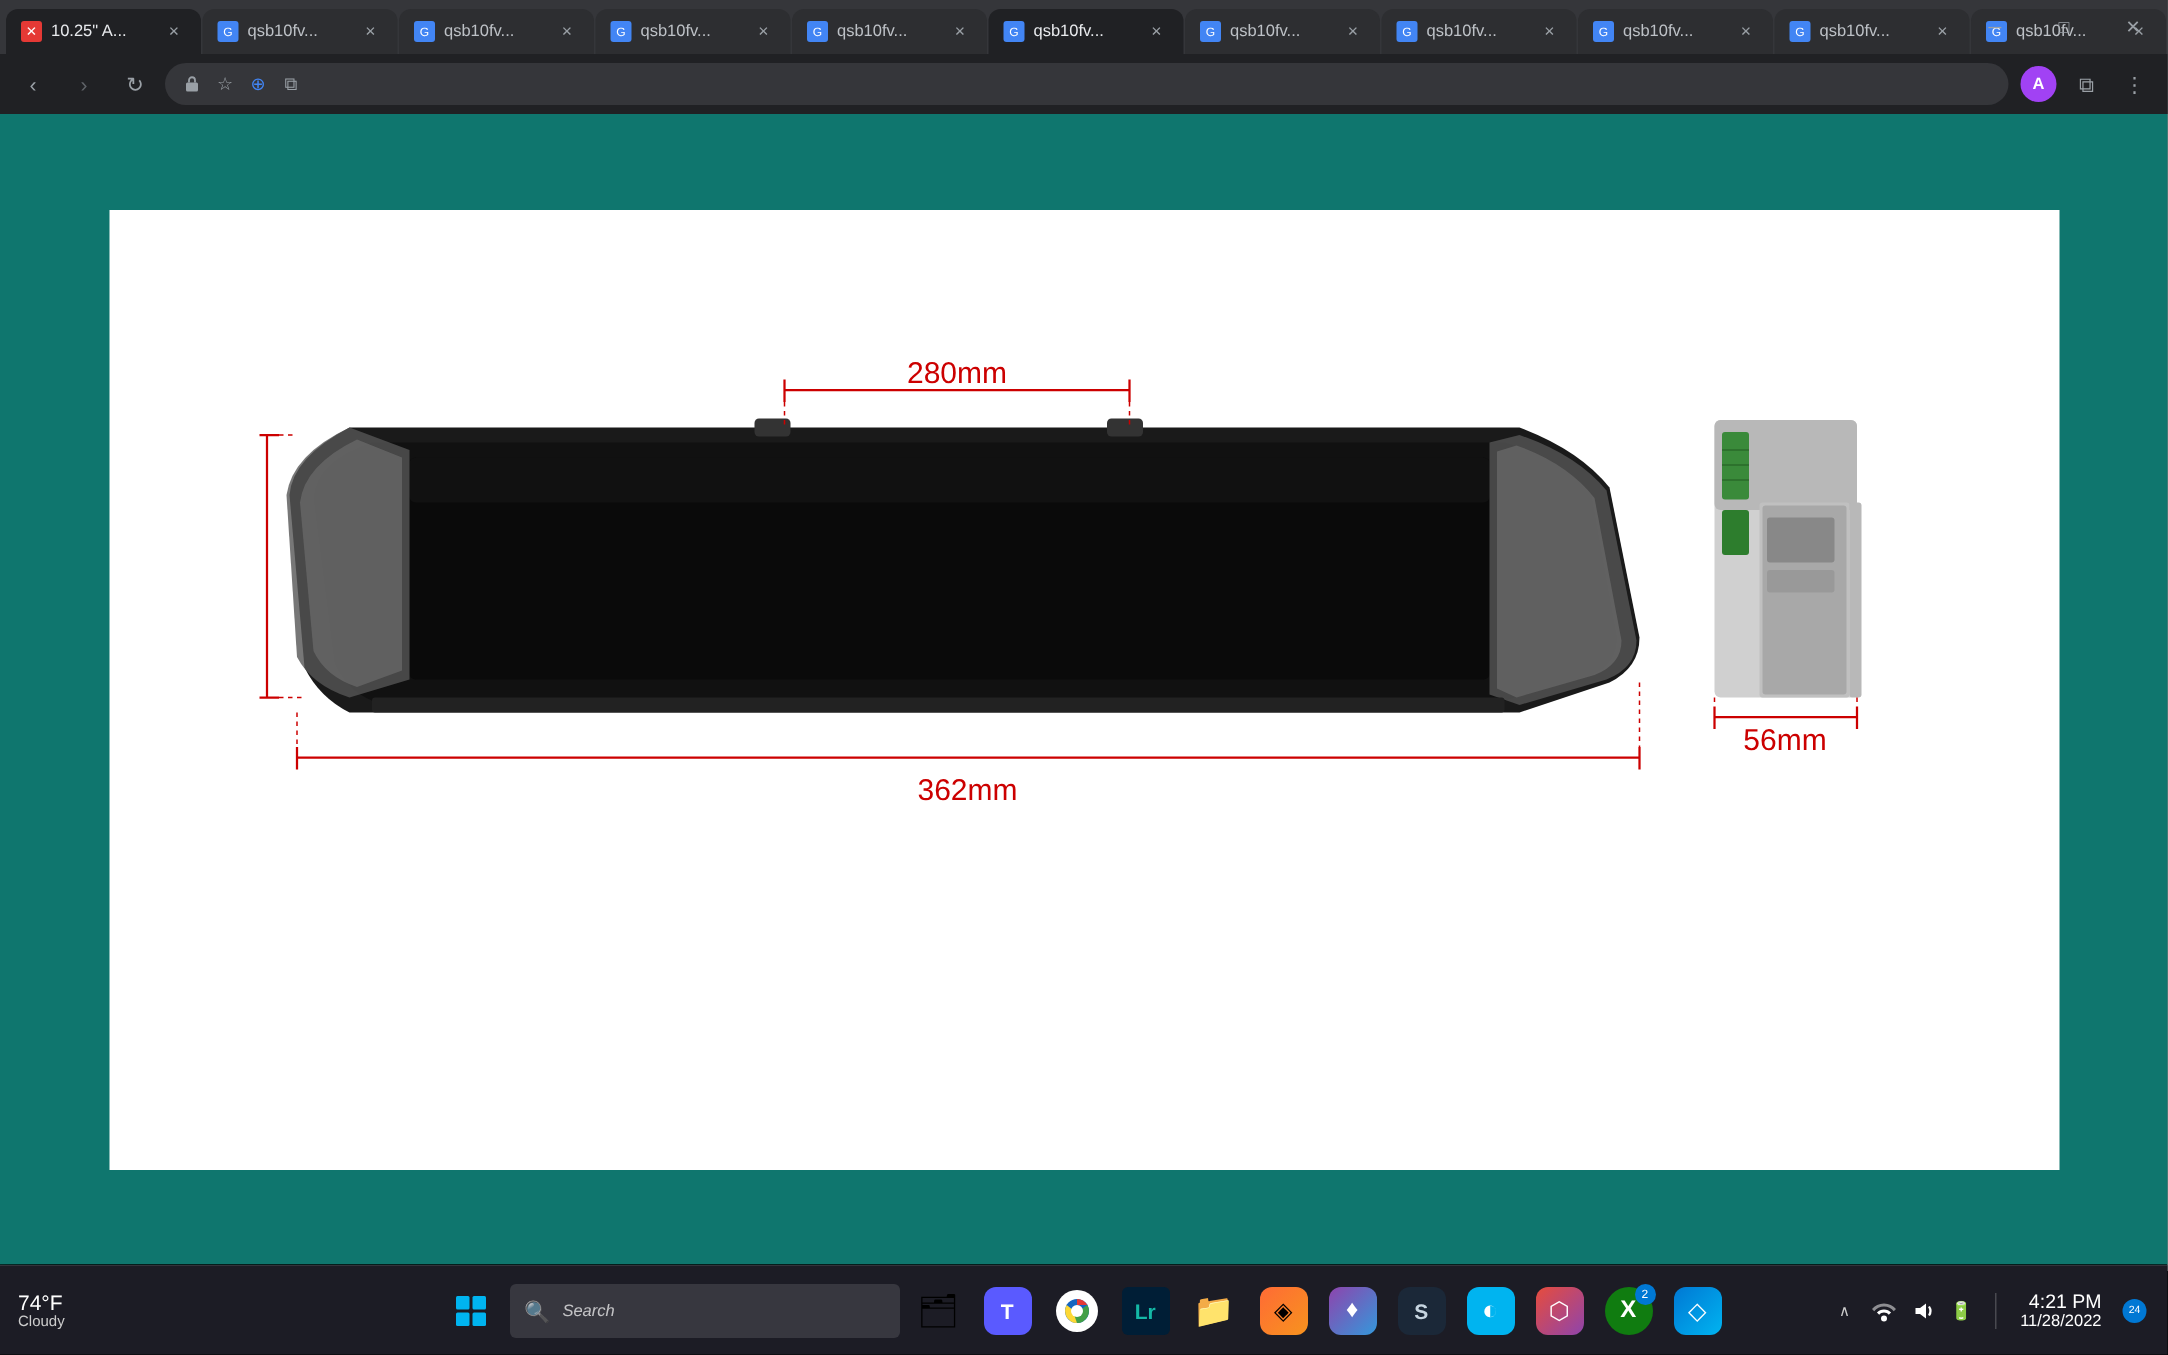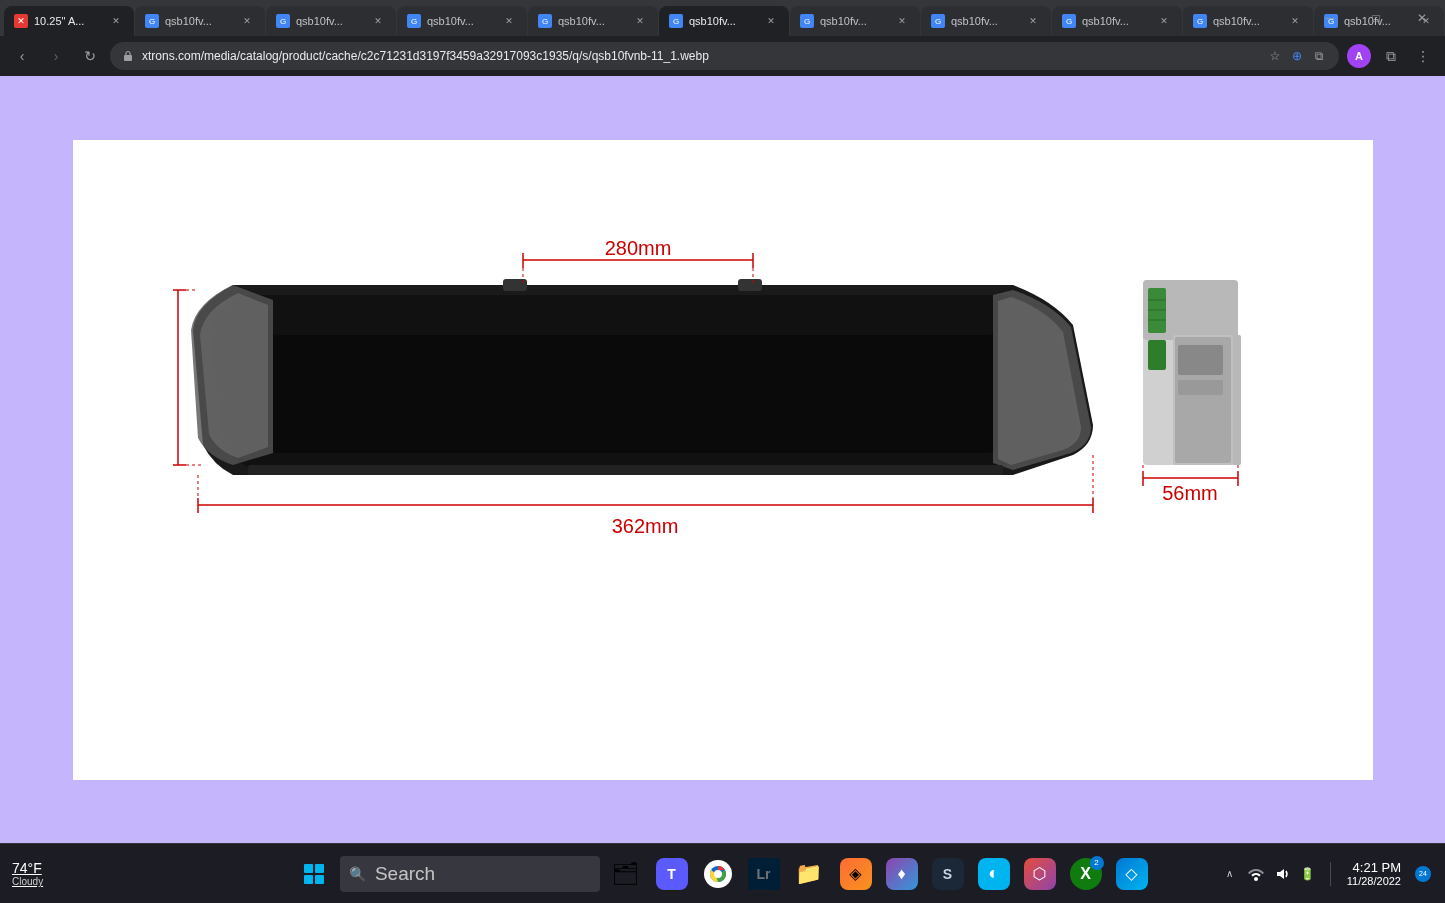--- a/index.html
+++ b/index.html
@@ -206,21 +206,21 @@
       font-weight: bold;
     }
 
     
     .main-content {
       position: absolute;
       top: 76px;
       left: 0;
       right: 0;
       bottom: 60px;
-      background: #c4b5fd;
+      background: #0f766e;
       display: flex;
       align-items: center;
       justify-content: center;
     }
 
     
     .image-container {
       width: 1300px;
       height: 640px;
       background: #fff;
@@ -251,21 +251,20 @@
       align-items: center;
       gap: 8px;
     }
 
     .weather-info {
       display: flex;
       flex-direction: column;
       color: #fff;
       font-size: 11px;
       margin-right: 8px;
-      text-decoration: underline;
     }
 
     .weather-temp {
       font-size: 14px;
       font-weight: 500;
     }
 
     .weather-condition {
       font-size: 10px;
       color: #ccc;
@@ -326,21 +325,22 @@
       cursor: text;
     }
 
     .search-icon-ts {
       color: rgba(255,255,255,0.7);
       font-size: 14px;
     }
 
     .search-text {
       color: rgba(255,255,255,0.7);
-      font-size: 19px;
+      font-size: 11px;
+      font-style: italic;
     }
 
     .taskbar-right {
       display: flex;
       align-items: center;
       gap: 8px;
     }
 
     .system-tray {
       display: flex;
@@ -503,21 +503,20 @@
   <div class="address-bar-row">
     <div class="nav-btn">‹</div>
     <div class="nav-btn disabled">›</div>
     <div class="nav-btn">↻</div>
 
     <div class="address-bar">
       <svg width="12" height="12" viewBox="0 0 12 12" fill="none">
         <rect x="2" y="5" width="8" height="6" rx="1" fill="#9aa0a6"></rect>
         <path d="M4 5V3.5a2 2 0 0 1 4 0V5" stroke="#9aa0a6" stroke-width="1.2" fill="none"></path>
       </svg>
-      <span class="address-text">xtrons.com/media/catalog/product/cache/c2c71231d3197f3459a32917093c1935/q/s/qsb10fvnb-11_1.webp</span>
       <div class="address-icons">
         <div class="addr-icon">☆</div>
         <div class="addr-icon" style="color:#4285f4;">⊕</div>
         <div class="addr-icon">⧉</div>
       </div>
     </div>
 
     <div class="browser-toolbar-right">
       <div class="toolbar-btn">
         <div class="profile-avatar">A</div>
@@ -662,21 +661,21 @@
           <circle cx="14" cy="14" r="8" fill="#1565c0"></circle>
           <path d="M14 6 A8 8 0 0 1 20.9 10 L14 10 Z" fill="#e53935"></path>
           <path d="M20.9 10 A8 8 0 0 1 14 22 L11 17 Z" fill="#43a047"></path>
           <path d="M14 22 A8 8 0 0 1 7.1 10 L10.9 13 Z" fill="#fdd835"></path>
           <circle cx="14" cy="14" r="4" fill="#fff"></circle>
         </svg>
       </div>
     </div>
 
     <div class="taskbar-app">
-      <div class="app-icon" style="background:#001e36; color:#737373; font-size:14px; font-weight:bold; border-radius:4px;">Lr</div>
+      <div class="app-icon" style="background:#001e36; color:#14b8a6; font-size:14px; font-weight:bold; border-radius:4px;">Lr</div>
     </div>
 
     <div class="taskbar-app">
       <div class="app-icon" style="font-size:22px;">📁</div>
     </div>
 
     <div class="taskbar-app">
       <div class="app-icon" style="background:linear-gradient(135deg,#ff6b35,#f7931e); border-radius:8px; font-size:16px;">◈</div>
     </div>
 

